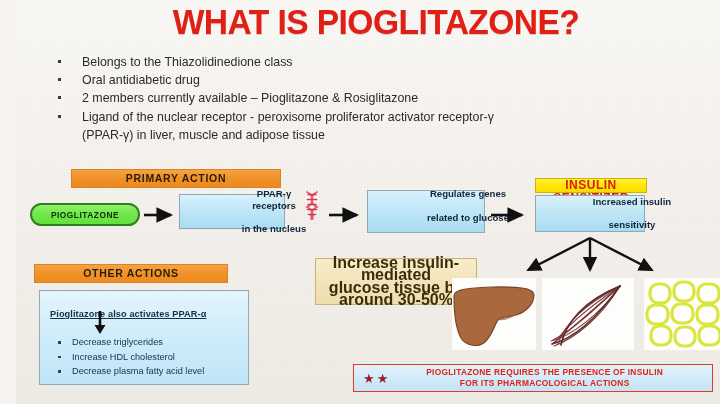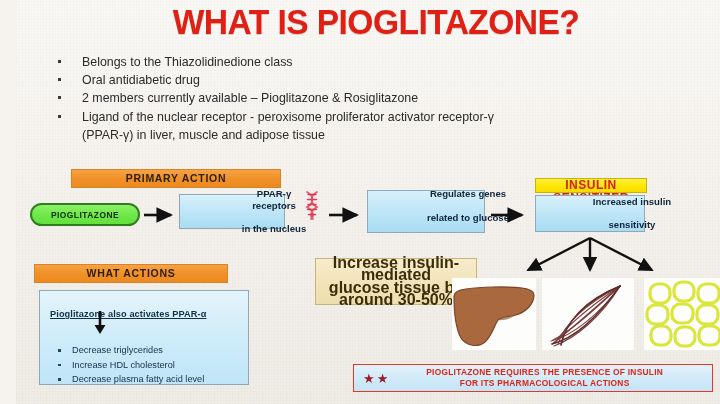--- a/index.html
+++ b/index.html
@@ -153,21 +153,20 @@
     text-decoration: underline;
     letter-spacing: 0.1px;
     margin-top: 12px;
   }
   #oa-list {
     position: absolute;
     left: 16px; top: 44px;
     font-size: 9.2px;
     line-height: 14.6px;
     color: #13304a;
-    margin-top: 8px;
   }
   #oa-list .li {
     position: relative;
     padding-left: 16px;
     font-weight: normal;
   }
   #oa-list .li .d {
     position: absolute;
     left: 2px; top: 6px;
     width: 2.5px; height: 2.5px;
@@ -361,21 +360,21 @@
         <rect x="3" y="27" width="21" height="19" rx="8"></rect>
         <rect x="28" y="26" width="21" height="19" rx="8"></rect>
         <rect x="53" y="27" width="21" height="19" rx="8"></rect>
         <rect x="7" y="48" width="20" height="19" rx="8"></rect>
         <rect x="31" y="49" width="20" height="19" rx="8"></rect>
         <rect x="55" y="48" width="21" height="19" rx="8"></rect>
       </g>
     </svg>
   </div>
 
-  <div class="banner" style="left:18px; top:264px; width:192px;">WHAT ACTIONS</div>
+  <div class="banner" style="left:18px; top:264px; width:192px;">OTHER ACTIONS</div>
 
   <div id="other-actions-panel" style="left:23px; top:290px; width:210px; height:95px;">
     <div id="oa-heading">Pioglitazone also activates PPAR-α</div>
     <svg id="oa-down-arrow" width="16" height="24" viewBox="0 0 16 24">
       <line x1="8" y1="0" x2="8" y2="15" stroke="#111" stroke-width="2.6"></line>
       <path d="M2.5,14 L13.5,14 L8,23 Z" fill="#111"></path>
     </svg>
     <div id="oa-list">
       <div class="li">
         <span class="d"></span>

